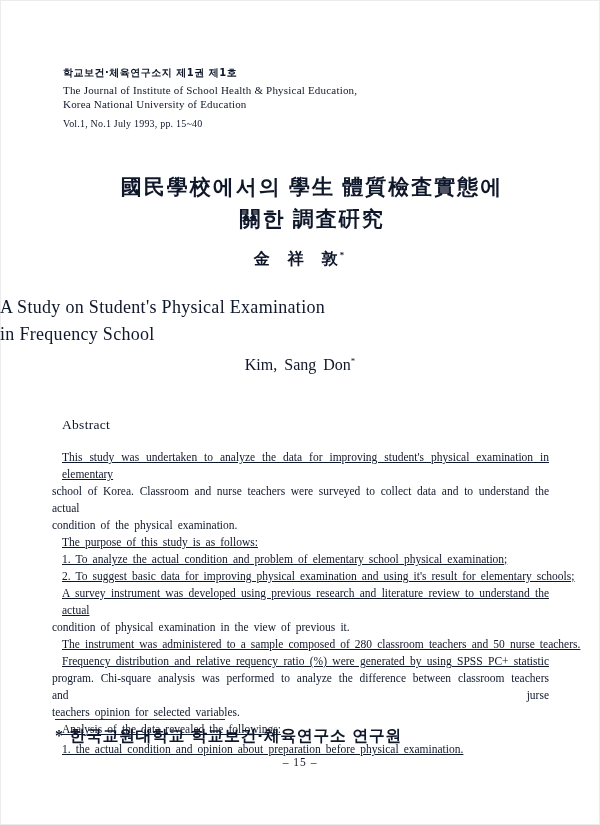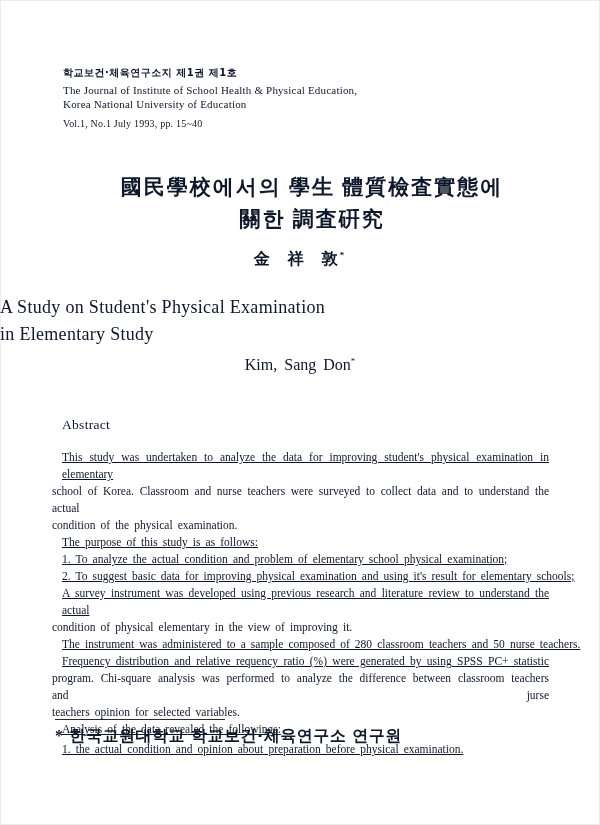--- a/index.html
+++ b/index.html
@@ -167,42 +167,43 @@
 
   <div class="title-kr">
     <div>國民學校에서의  學生  體質檢査實態에</div>
     <div>關한  調査硏究</div>
   </div>
 
   <div class="author-cjk"><span>金 祥 敦</span><sup>*</sup></div>
 
   <div class="title-en">
     <div>A Study on Student's Physical Examination</div>
-    <div>in Elementary Study</div>
+    <div>in Frequency School</div>
   </div>
 
   <div class="author-en"><span>Kim, Sang Don</span><sup>*</sup></div>
 
   <div class="abstract-heading">Abstract</div>
 
   <div class="abstract-body">
     <div class="abs-line ind1 j">This study was undertaken to analyze the data for improving student's physical examination in elementary</div>
     <div class="abs-line j">school of Korea. Classroom and nurse teachers were surveyed to collect data and to understand the actual</div>
     <div class="abs-line">condition of the physical examination.</div>
     <div class="abs-line ind1">The purpose of this study is as follows:</div>
     <div class="abs-line ind1">1. To analyze the actual condition and problem of elementary school physical examination;</div>
     <div class="abs-line ind1">2. To suggest basic data for improving physical examination and using it's result for elementary schools;</div>
     <div class="abs-line ind1 j">A survey instrument was developed using previous research and literature review to understand the actual</div>
-    <div class="abs-line">condition of physical elementary in the view of improving it.</div>
+    <div class="abs-line">condition of physical examination in the view of previous it.</div>
     <div class="abs-line ind1">The instrument was administered to a sample composed of 280 classroom teachers and 50 nurse teachers.</div>
     <div class="abs-line ind1 j">Frequency distribution and relative requency ratio (%) were generated by using SPSS PC+ statistic</div>
     <div class="abs-line j">program. Chi-square analysis was performed to analyze the difference between classroom teachers and jurse</div>
     <div class="abs-line">teachers opinion for selected variables.</div>
     <div class="abs-line ind1">Analysis of the data revealed the followings:</div>
     <div class="abs-line ind1 gap">1. the actual condition and opinion about preparation before physical examination.</div>
   </div>
 
   <div class="footnote-rule"></div>
 
   <div class="footnote"><span class="fn-marker">*</span><span>한국교원대학교 학교보건·체육연구소 연구원</span></div>
 
+  <div class="page-number">– 15 –</div>
 
 </div>
 
 </body></html>

